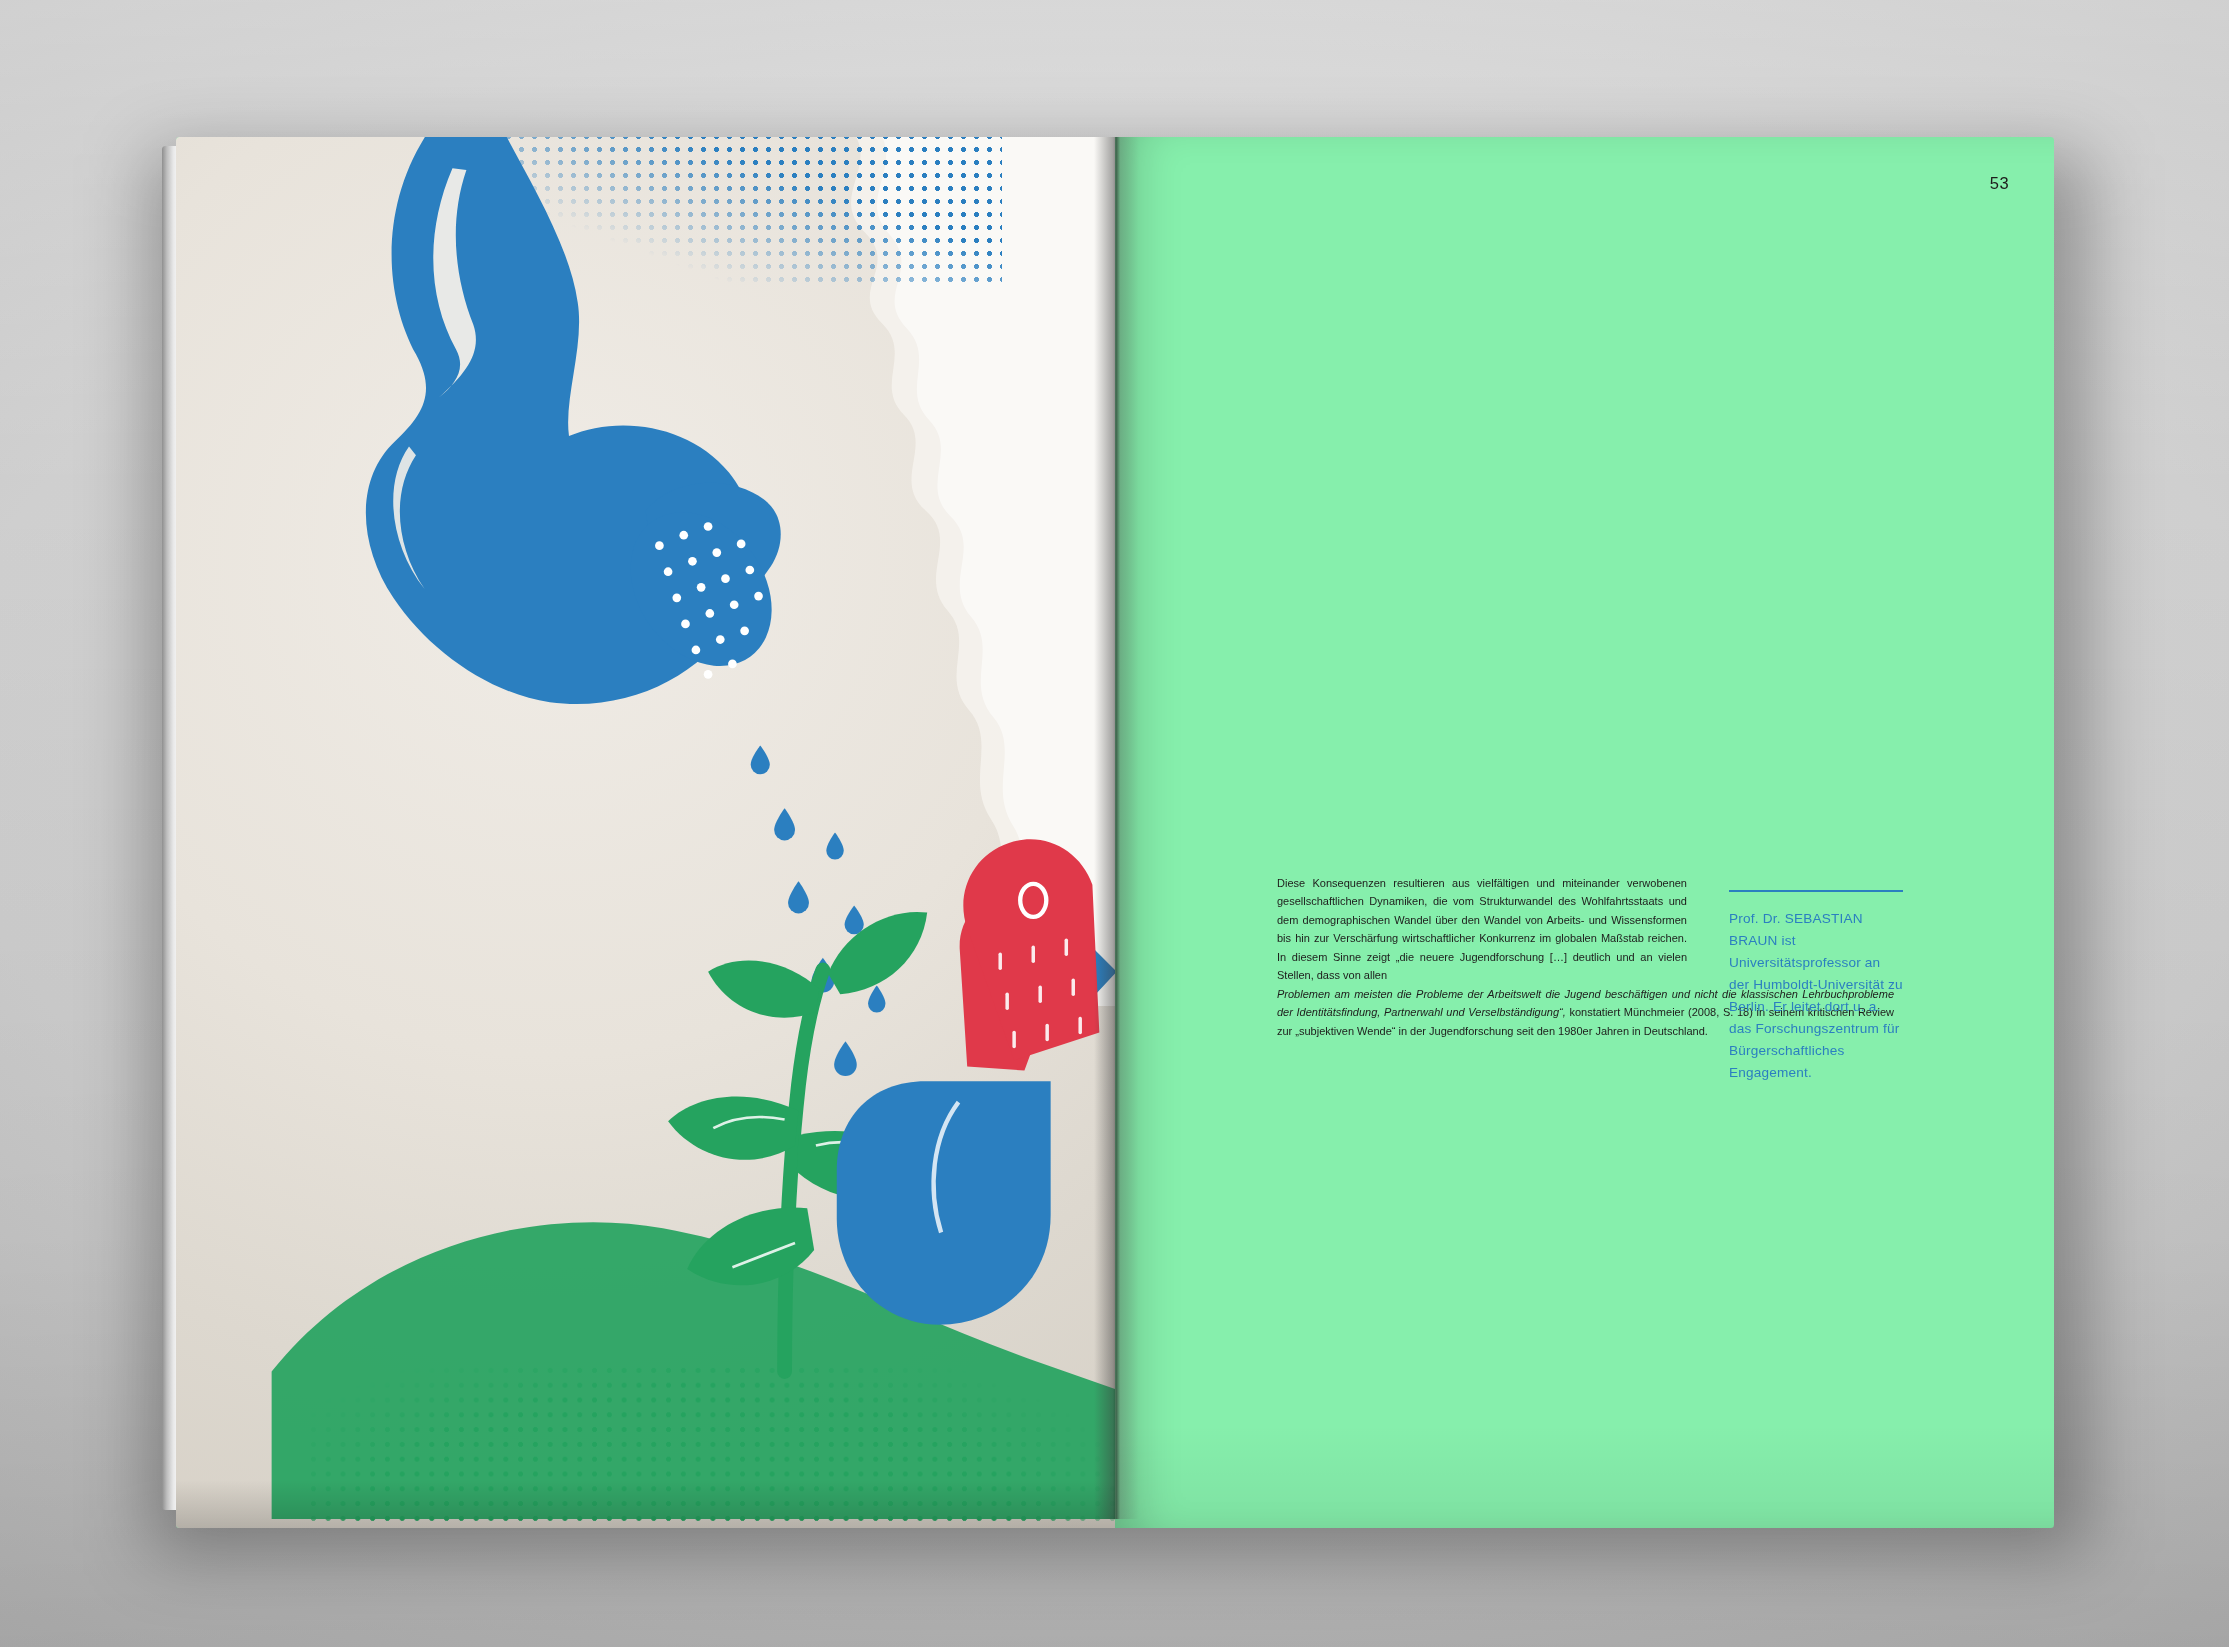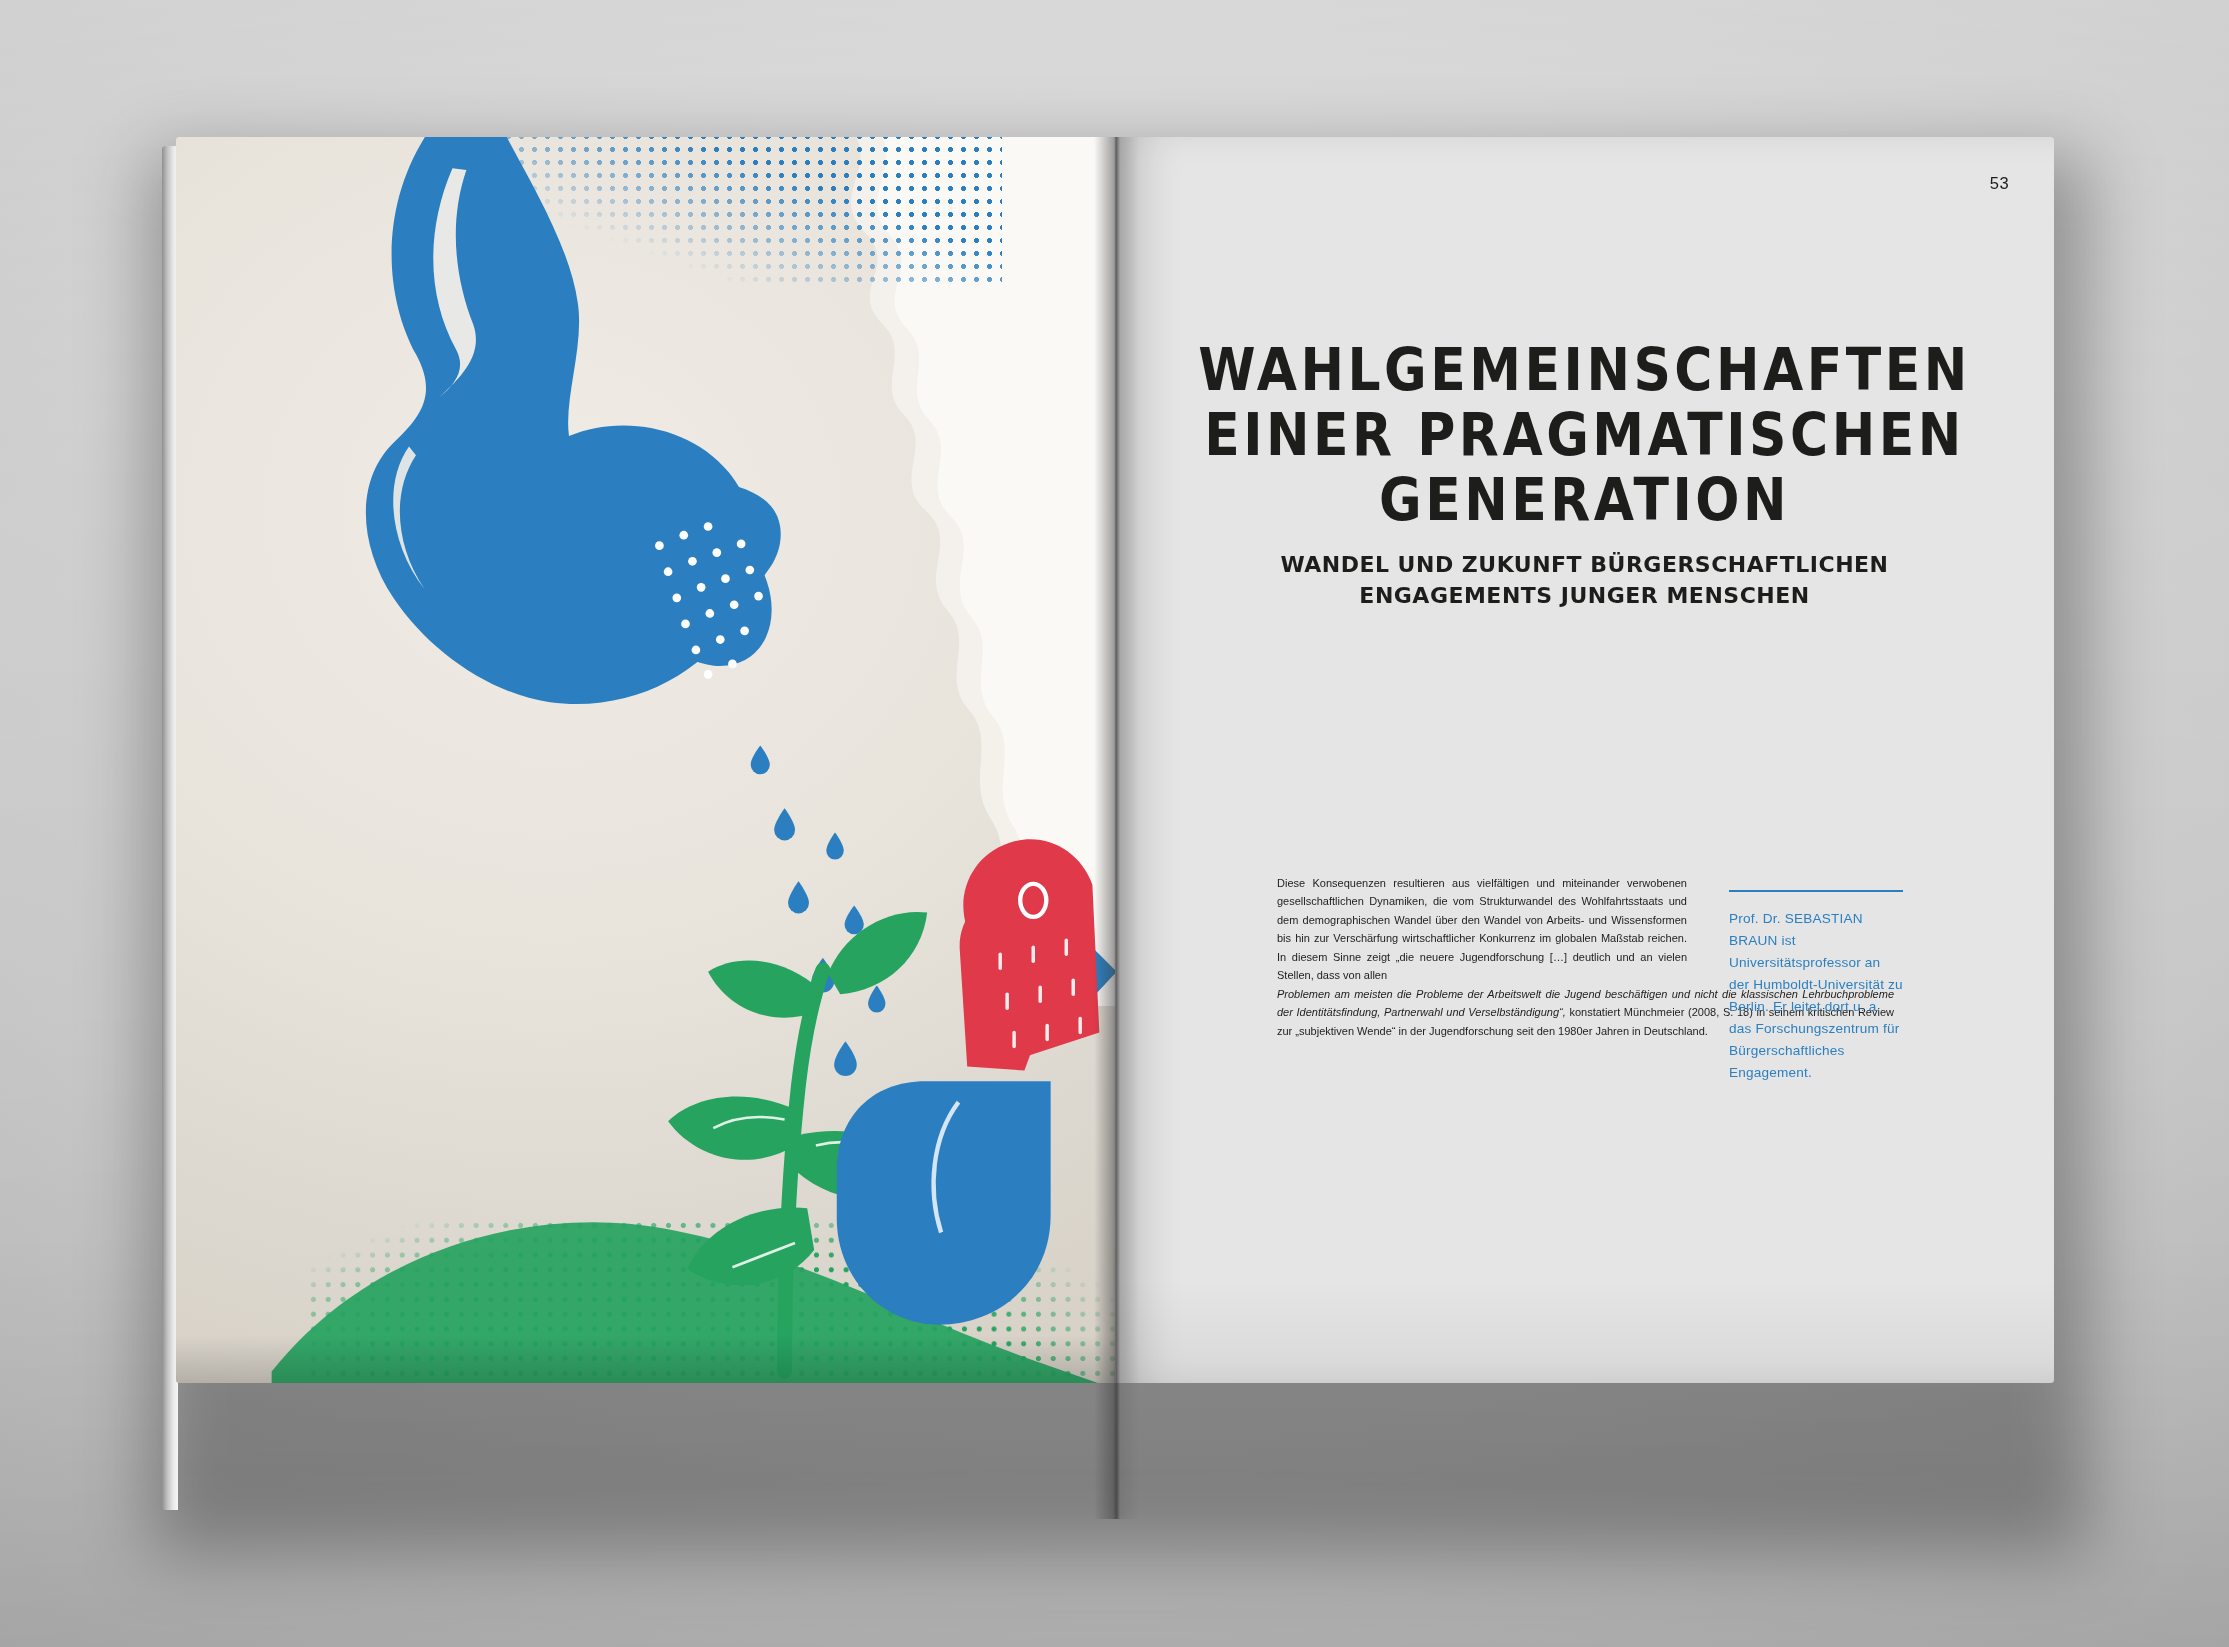--- a/index.html
+++ b/index.html
@@ -43,23 +43,23 @@
     width: 1938px;
     height: 1399px;
     background: rgba(0,0,0,0.30);
     filter: blur(35px);
     border-radius: 8.7px;
   }
 
   .page {
     position: absolute;
     top: 0;
-    height: 1246px;
+    height: 1391px;
     overflow: hidden;
-    background: #e5e5e5;
+    background: #86efac;
   }
   .page-left {
     left: 0;
     width: 939px;
     border-radius: 3.5px 0 0 3.5px;
     box-shadow: inset -35px 0 43px -17.4px rgba(0,0,0,0.25);
   }
   .page-right {
     left: 939px;
     width: 939px;
@@ -331,28 +331,20 @@
     </svg>
 
     <div class="left-bottom-curl"></div>
   </div>
 
   <div class="page page-right">
     <div class="rp-inner">
 
       <div class="folio">53</div>
 
-      <div class="title-block">
-        <div class="headline">
-          <span class="l1">WAHLGEMEINSCHAFTEN</span>
-          <span class="l2">EINER PRAGMATISCHEN</span>
-          <span class="l3">GENERATION</span>
-        </div>
-        <div class="subhead">WANDEL UND ZUKUNFT BÜRGERSCHAFTLICHEN ENGAGEMENTS JUNGER MENSCHEN</div>
-      </div>
 
 
       <div class="cols">
         <div class="body-col">
           <p>Diese Konsequenzen resultieren aus vielfältigen und miteinander verwobenen gesellschaftlichen Dynamiken, die vom Strukturwandel des Wohlfahrtsstaats und dem demographischen Wandel über den Wandel von Arbeits- und Wissensformen bis hin zur Verschärfung wirtschaftlicher Konkurrenz im globalen Maßstab reichen. In diesem Sinne zeigt „die neuere Jugendforschung […] deutlich und an vielen Stellen, dass von allen</p>
         </div>
         <div class="body-col body-wide">
           <p><em>Problemen am meisten die Probleme der Arbeitswelt die Jugend beschäftigen und nicht die klassischen Lehrbuchprobleme der Identitätsfindung, Partnerwahl und Verselbständigung“,</em><span> konstatiert Münchmeier (2008, S. 18) in seinem kritischen Review zur „subjektiven Wende“ in der Jugendforschung seit den 1980er Jahren in Deutschland.</span></p>
         </div>
       </div>

